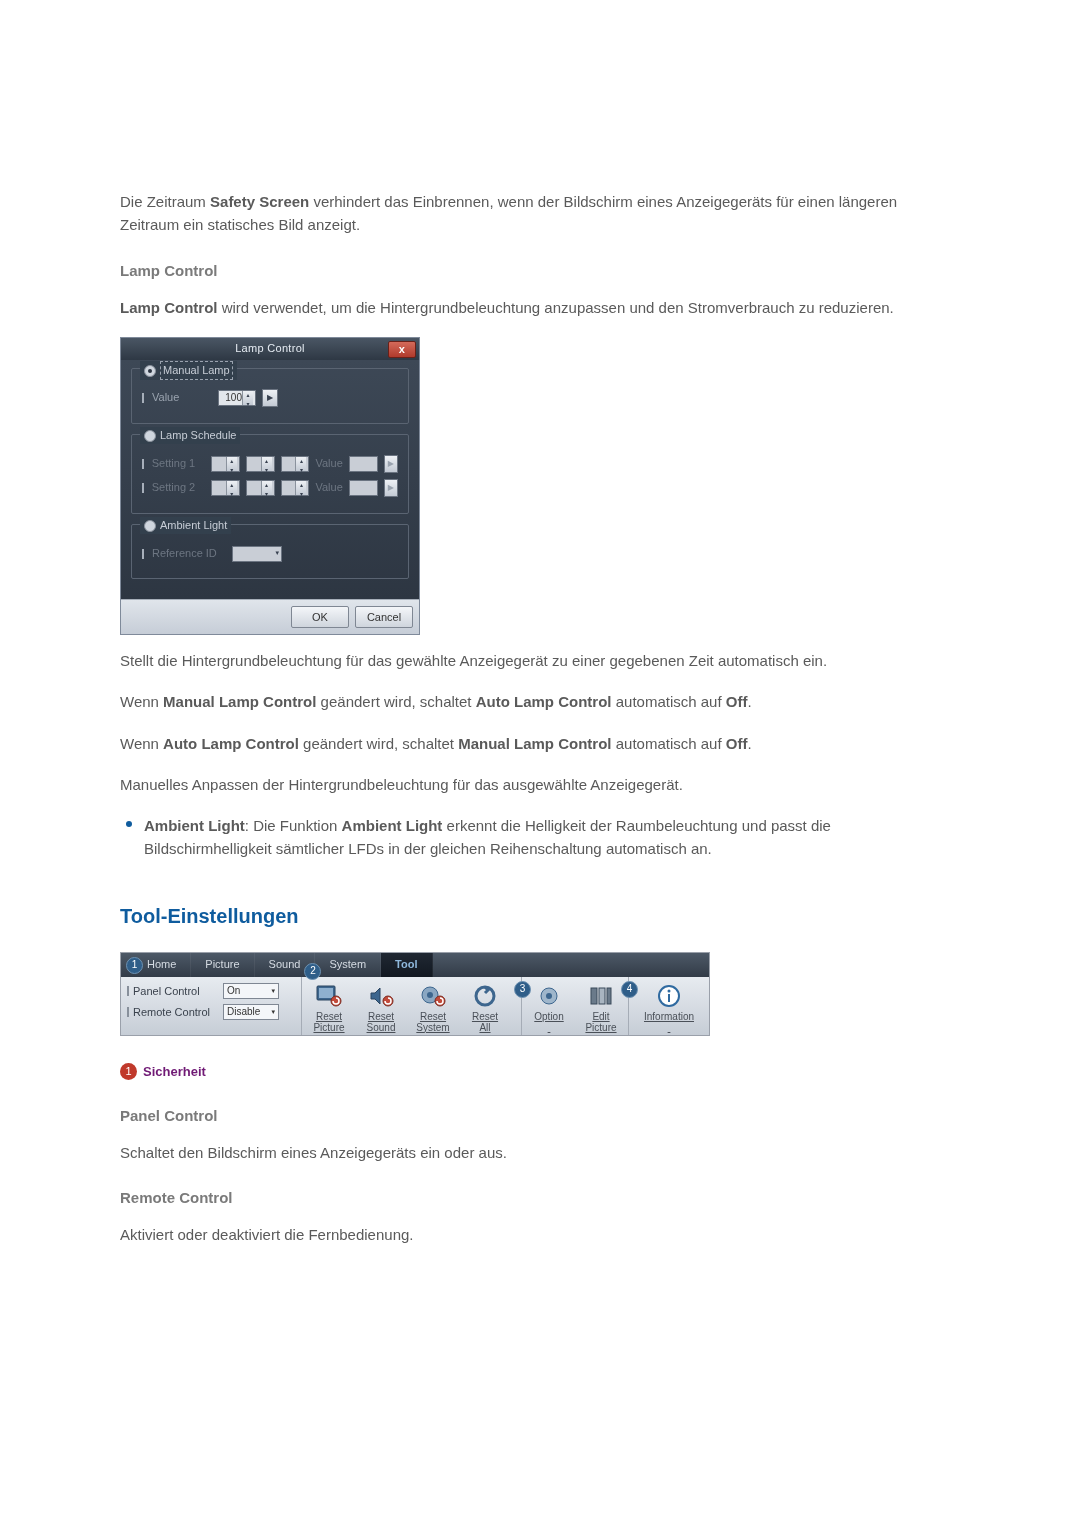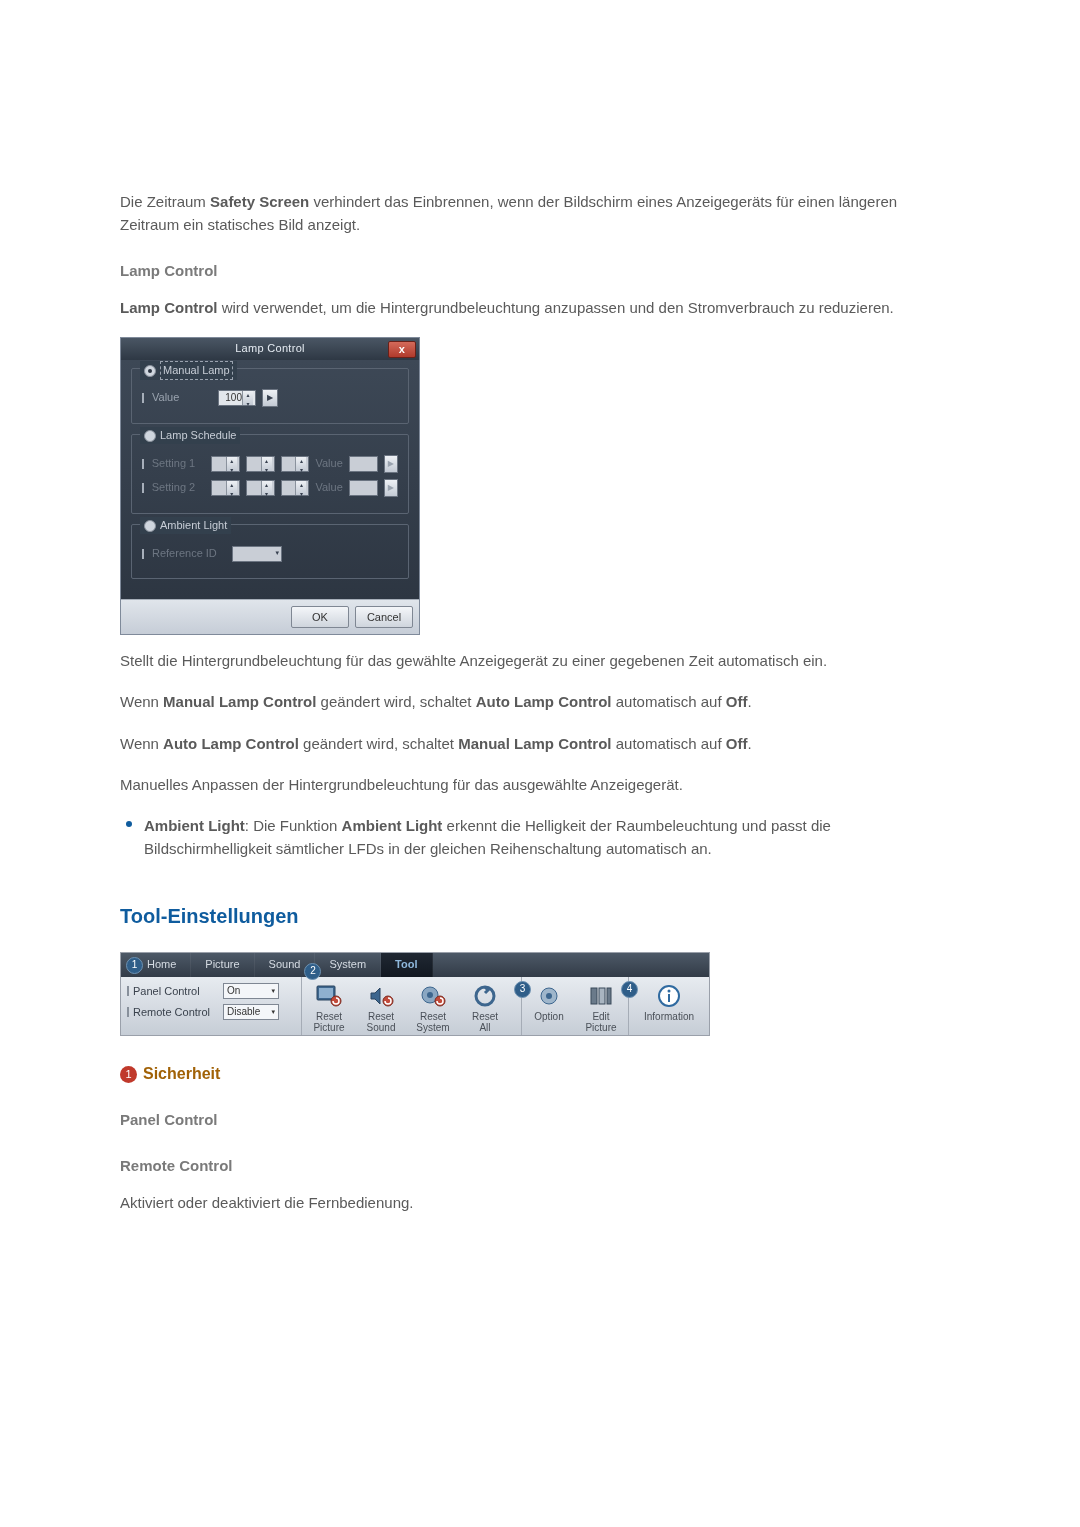--- a/index.html
+++ b/index.html
@@ -248,20 +248,21 @@
     display:flex; align-items:center; justify-content:space-between;
     padding: 0 3px; box-sizing:border-box; font-size:10px; color:#333;
   }
   .dd .tri { font-size:7px; color:#333; }
   .ricon {
     width: 46px;
     display:flex; flex-direction:column; align-items:center;
     color:#4a5058;
     font-size: 10px;
     line-height: 1.1;
+    text-decoration: underline;
   }
   .ricon .pic {
     width: 30px; height: 26px;
     display:flex; align-items:center; justify-content:center;
     margin-bottom: 2px;
   }
   .ricon svg { display:block; }
   .rnum-float {
     position:absolute;
     width: 15px; height: 15px;
@@ -277,21 +278,21 @@
     display:inline-flex;
     width:17px; height:17px; border-radius:50%;
     background:#c0392b; color:#fff;
     align-items:center; justify-content:center;
     font-size:11px;
     margin-right: 6px;
     position: relative;
     top:-1px;
   }
   .sicherheit-row { margin-top: 18px; display:flex; align-items: baseline;}
-  .sicherheit-title { color:#a16207; font-weight:bold; font-size:16px;}
+  .sicherheit-title { color:#701a75; font-weight:bold; font-size:13px;}
 </style>
 </head>
 <body>
 
 <div class="page">
 
   <p class="para">
     <span>Die Zeitraum </span><span class="bold">Safety Screen</span><span> verhindert das Einbrennen, wenn der Bildschirm eines Anzeigegeräts für einen längeren Zeitraum ein statisches Bild anzeigt.</span>
   </p>
 
@@ -544,17 +545,18 @@
       </div>
     </div>
   </div>
 
   <div class="sicherheit-row">
     <span class="inline-circle-num">1</span>
     <span class="sicherheit-title">Sicherheit</span>
   </div>
 
   <p class="sub-head">Panel Control</p>
+  <p class="para">Schaltet den Bildschirm eines Anzeigegeräts ein oder aus.</p>
 
   <p class="sub-head">Remote Control</p>
   <p class="para">Aktiviert oder deaktiviert die Fernbedienung.</p>
 
 </div>
 
 </body></html>

